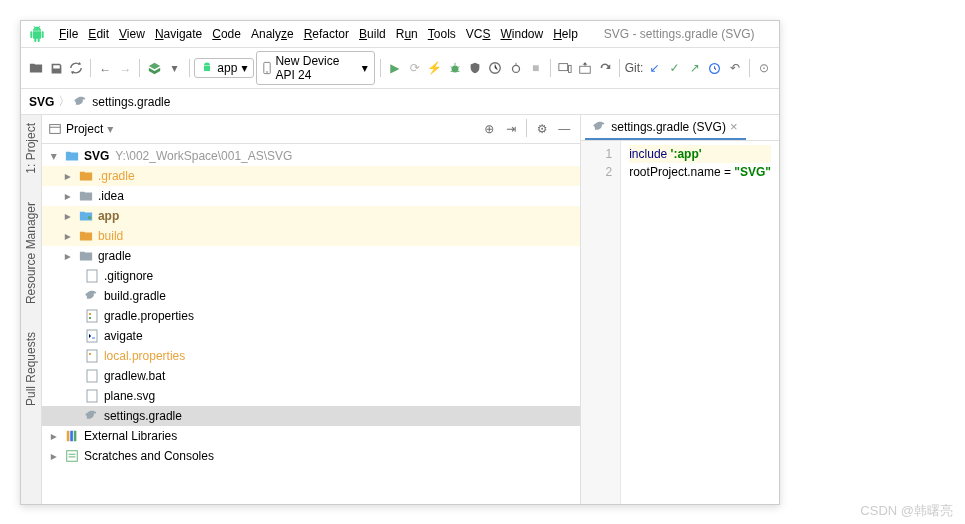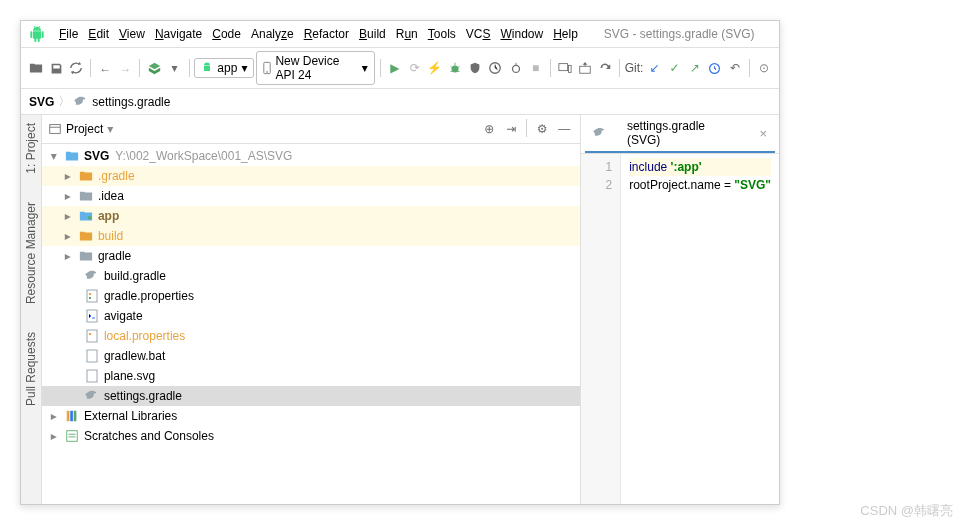--- a/index.html
+++ b/index.html
@@ -39,21 +39,21 @@
 .tree-row.hl { background: #fffae3; }
 .tree-arrow { width: 12px; height: 12px; display: flex; align-items: center; justify-content: center; color: #888; }
 .tree-icon { width: 16px; height: 16px; margin: 0 4px; display: flex; align-items: center; justify-content: center; }
 .tree-label { white-space: nowrap; }
 .tree-hint { color: #999; margin-left: 6px; }
 .indent-1 { padding-left: 20px; }
 .indent-2 { padding-left: 38px; }
 
 .editor-panel { flex: 1; display: flex; flex-direction: column; }
 .editor-tabs { display: flex; align-items: center; border-bottom: 1px solid #e0e0e0; padding: 0 4px; }
-.editor-tab { display: flex; align-items: center; gap: 20px; padding: 4px 8px; border-bottom: 2px solid #4a88c7; background: #fff; }
+.editor-tab { display: flex; align-items: center; gap: 4px; padding: 4px 8px; border-bottom: 2px solid #4a88c7; background: #fff; }
 .editor-tab-close { color: #999; cursor: pointer; font-size: 13px; }
 .editor-body { flex: 1; display: flex; background: #fff; }
 .gutter { width: 40px; background: #f7f7f7; border-right: 1px solid #e8e8e8; padding-top: 4px; text-align: right; color: #aaa; font-family: "Consolas", monospace; font-size: 12px; }
 .gutter div { padding-right: 8px; height: 18px; line-height: 18px; }
 .code { flex: 1; padding: 4px 8px; font-family: "Consolas", monospace; font-size: 12px; }
 .code-line { height: 18px; line-height: 18px; white-space: pre; }
 .code-line.caret { background: #fffae3; }
 .kw { color: #000080; }
 .str { color: #008000; font-weight: bold; }
 
@@ -289,20 +289,28 @@
           <span class="tree-arrow">▸</span>
           <span class="tree-icon">
               <svg width="14" height="12" viewBox="0 0 16 12">
                 <path class="folder-grey" d="M1 1h5l1 1h8v9H1z"></path>
               </svg>
             </span>
           <span class="tree-label">gradle</span>
         </div>
         <div class="tree-row indent-2">
           <span class="tree-icon">
+              <svg width="12" height="14" viewBox="0 0 12 14">
+                <rect x="1" y="1" width="10" height="12" fill="#fff" stroke="#9aa7b0"></rect>
+              </svg>
+            </span>
+          <span class="tree-label">.gitignore</span>
+        </div>
+        <div class="tree-row indent-2">
+          <span class="tree-icon">
               <svg width="14" height="14" viewBox="0 0 16 16">
                 <path fill="#9aa7b0" d="M3 4c3-3 8-2 10 0-1 2-3 1-3 1s1 3-2 5-6 1-6 1 1-3-1-4 2-3 2-3z"></path>
               </svg>
             </span>
           <span class="tree-label">build.gradle</span>
         </div>
         <div class="tree-row indent-2">
           <span class="tree-icon">
               <svg width="12" height="14" viewBox="0 0 12 14">
                 <rect x="1" y="1" width="10" height="12" fill="#fff" stroke="#9aa7b0"></rect>

